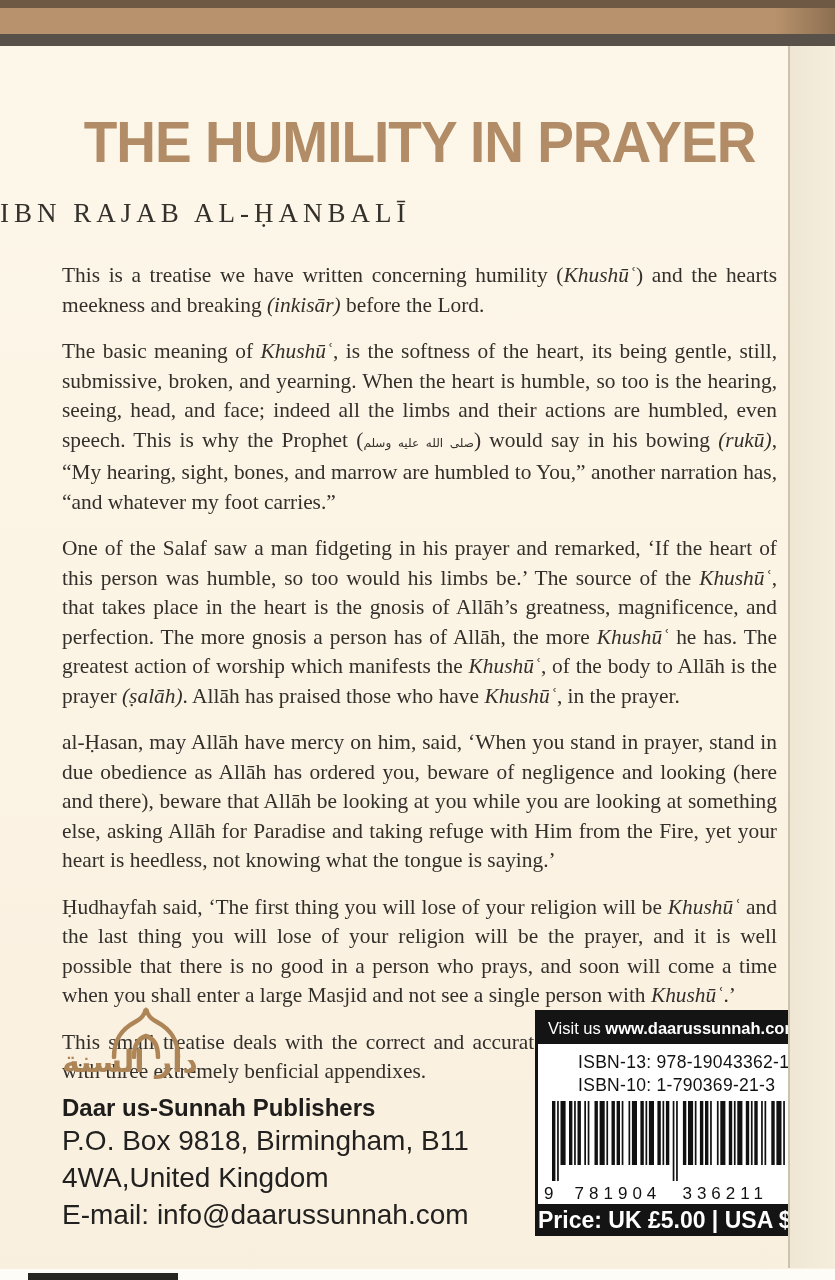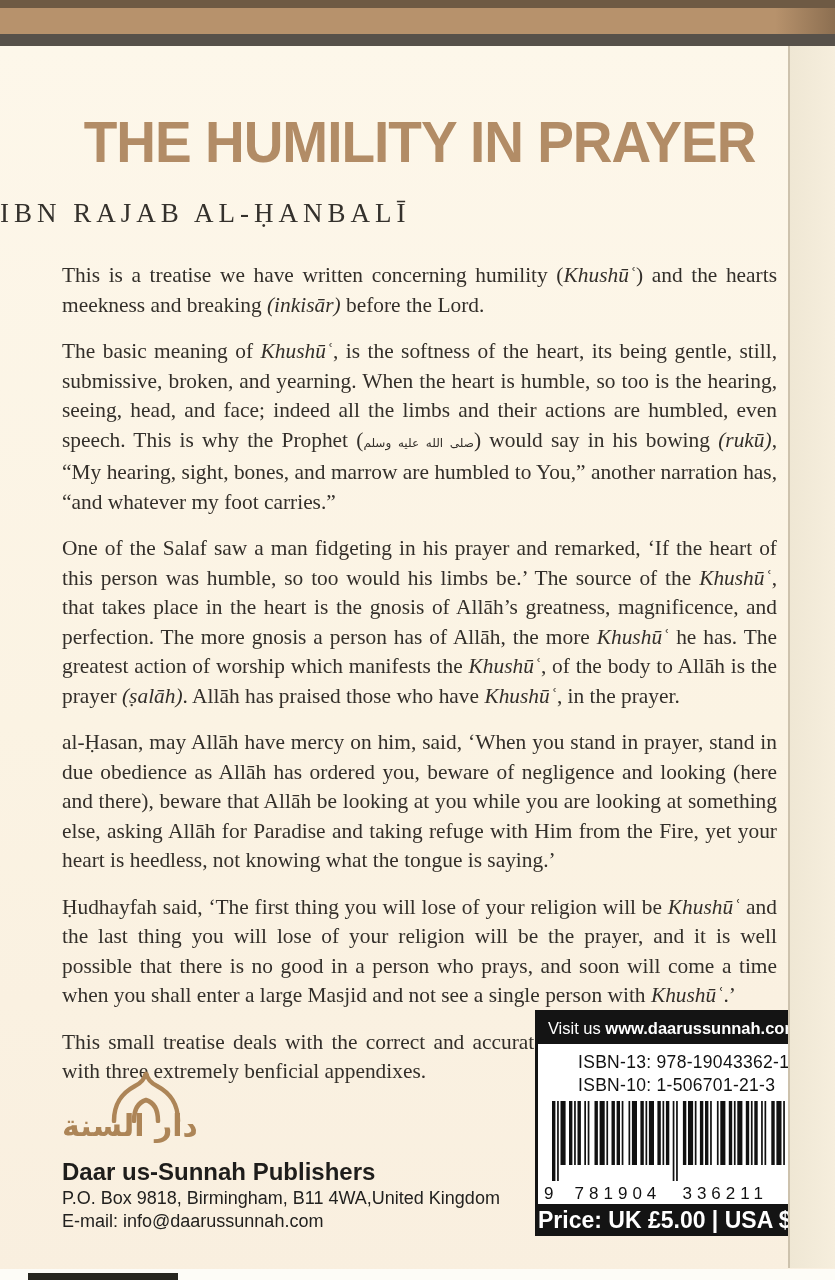--- a/index.html
+++ b/index.html
@@ -65,21 +65,21 @@
     font-size:30px;font-weight:700;color:#ad8557;
     direction:rtl;
   }
   .dome-svg{position:absolute;left:46px;top:0;}
   .publisher-name{
     font-family:"Liberation Sans", sans-serif;
     font-weight:700;font-size:24px;color:#1e1d1b;line-height:1.25;
   }
   .publisher-address,.publisher-email{
     font-family:"Liberation Sans", sans-serif;
-    font-size:18px;color:#22211f;line-height:1.32;
+    font-size:28px;color:#22211f;line-height:1.32;
   }
 
   .barcode-label{
     position:absolute;right:23px;bottom:44px;width:277px;height:226px;
     background:#fff;border:3px solid #141414;box-sizing:border-box;
     display:flex;flex-direction:column;
   }
   .visit-bar{
     background:#141414;color:#fff;
     font-family:"Liberation Sans", sans-serif;
@@ -140,21 +140,21 @@
     </div>
     <div class="publisher-name">Daar us-Sunnah Publishers</div>
     <div class="publisher-address">P.O. Box 9818, Birmingham, B11 4WA,United Kingdom</div>
     <div class="publisher-email">E-mail: info@daarussunnah.com</div>
   </div>
 
   <div class="barcode-label">
     <div class="visit-bar"><span>Visit us </span><span class="url">www.daarussunnah.com</span></div>
     <div class="isbn-area">
       <div class="isbn-line">ISBN-13: 978-19043362-1-1</div>
-      <div class="isbn-line">ISBN-10: 1-506701-21-3</div>
+      <div class="isbn-line">ISBN-10: 1-790369-21-3</div>
     </div>
     <div class="bars-wrap">
       <svg id="barcode-svg" width="250" height="82" viewBox="0 0 250 82">
           <rect x="2.0" y="0" width="3.4" height="80" fill="#111"></rect>
           <rect x="7.1" y="0" width="1.7" height="80" fill="#111"></rect>
           <rect x="10.5" y="0" width="5.1" height="64" fill="#111"></rect>
           <rect x="19.0" y="0" width="3.4" height="64" fill="#111"></rect>
           <rect x="24.1" y="0" width="1.7" height="64" fill="#111"></rect>
           <rect x="27.5" y="0" width="3.4" height="64" fill="#111"></rect>
           <rect x="34.3" y="0" width="1.7" height="64" fill="#111"></rect>

